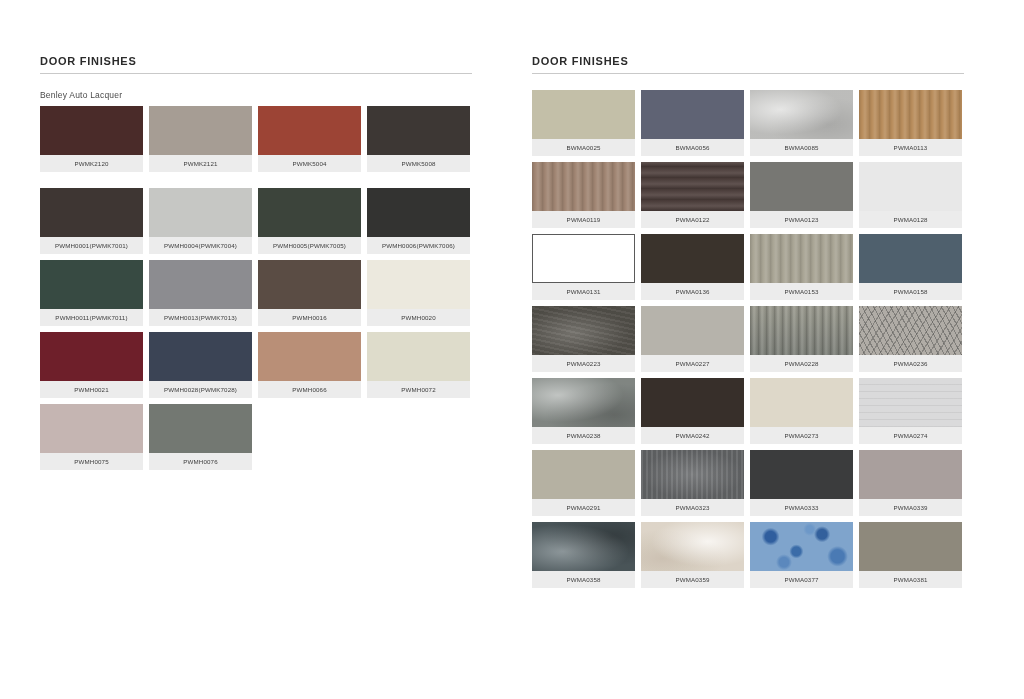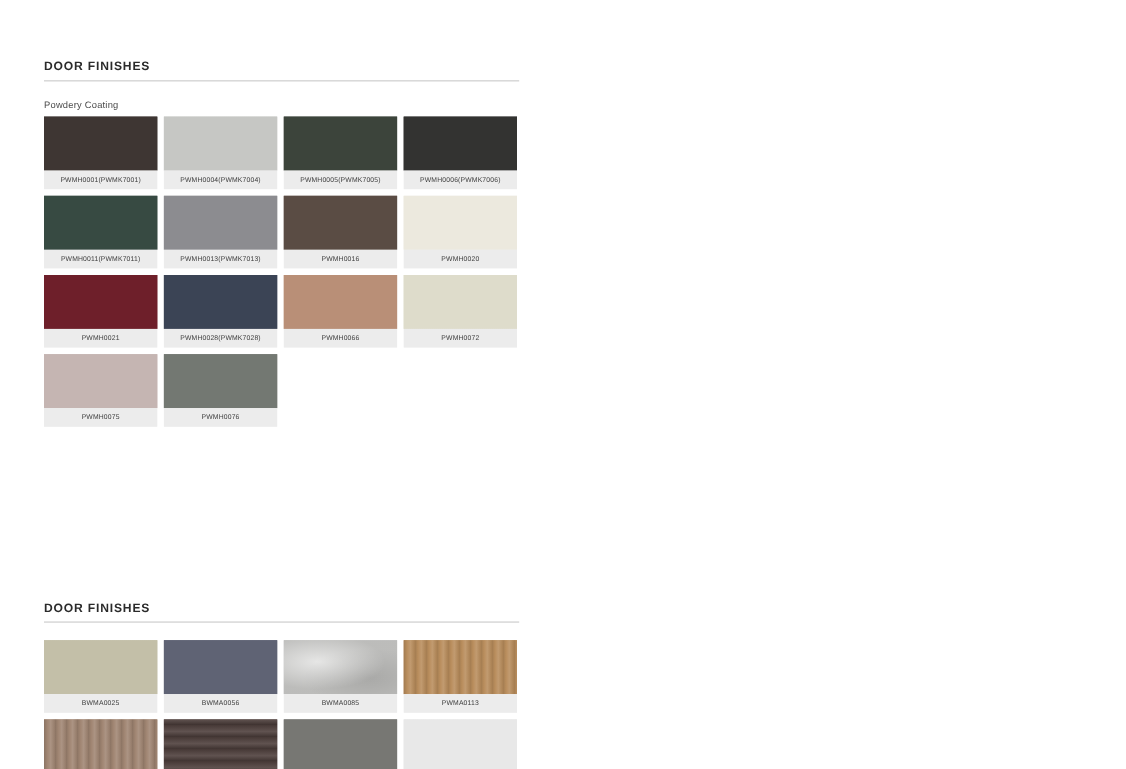--- a/index.html
+++ b/index.html
@@ -16,21 +16,20 @@
     overflow: hidden;
   }
   .page {
     position: relative;
     width: 1024px;
     height: 699px;
     box-sizing: border-box;
     display: flex;
     padding: 55px 40px 20px 40px;
     gap: 60px;
-    flex-direction: column;
   }
   .panel {
     width: 432px;
     flex: 0 0 432px;
   }
   .panel-header {
     font-size: 11px;
     font-weight: bold;
     letter-spacing: 0.75px;
     color: #2b2b2b;
@@ -86,23 +85,43 @@
 </style>
 </head>
 <body>
 
 <div class="page">
 
   <div class="panel">
     <div class="panel-header">DOOR FINISHES</div>
     <div class="panel-rule"></div>
 
-
     <div class="group">
-      <div class="group-title">Powdery Coating</div>
+      <div class="group-title">Benley Auto Lacquer</div>
+      <div class="grid">
+          <div class="cell">
+            <div class="swatch" style="background-color: rgb(74, 43, 41); background-image: linear-gradient(rgb(74, 43, 41), rgb(74, 43, 41));"></div>
+            <div class="caption">PWMK2120</div>
+          </div>
+          <div class="cell">
+            <div class="swatch" style="background-color: rgb(166, 157, 148); background-image: linear-gradient(rgb(166, 157, 148), rgb(166, 157, 148));"></div>
+            <div class="caption">PWMK2121</div>
+          </div>
+          <div class="cell">
+            <div class="swatch" style="background-color: rgb(156, 68, 53); background-image: linear-gradient(rgb(156, 68, 53), rgb(156, 68, 53));"></div>
+            <div class="caption">PWMK5004</div>
+          </div>
+          <div class="cell">
+            <div class="swatch" style="background-color: rgb(61, 55, 52); background-image: linear-gradient(rgb(61, 55, 52), rgb(61, 55, 52));"></div>
+            <div class="caption">PWMK5008</div>
+          </div>
+        </div>
+    </div>
+
+    <div class="group">
       <div class="grid">
           <div class="cell">
             <div class="swatch" style="background-color: rgb(62, 54, 51); background-image: linear-gradient(rgb(62, 54, 51), rgb(62, 54, 51));"></div>
             <div class="caption">PWMH0001(PWMK7001)</div>
           </div>
           <div class="cell">
             <div class="swatch" style="background-color: rgb(198, 199, 196); background-image: linear-gradient(rgb(198, 199, 196), rgb(198, 199, 196));"></div>
             <div class="caption">PWMH0004(PWMK7004)</div>
           </div>
           <div class="cell">

